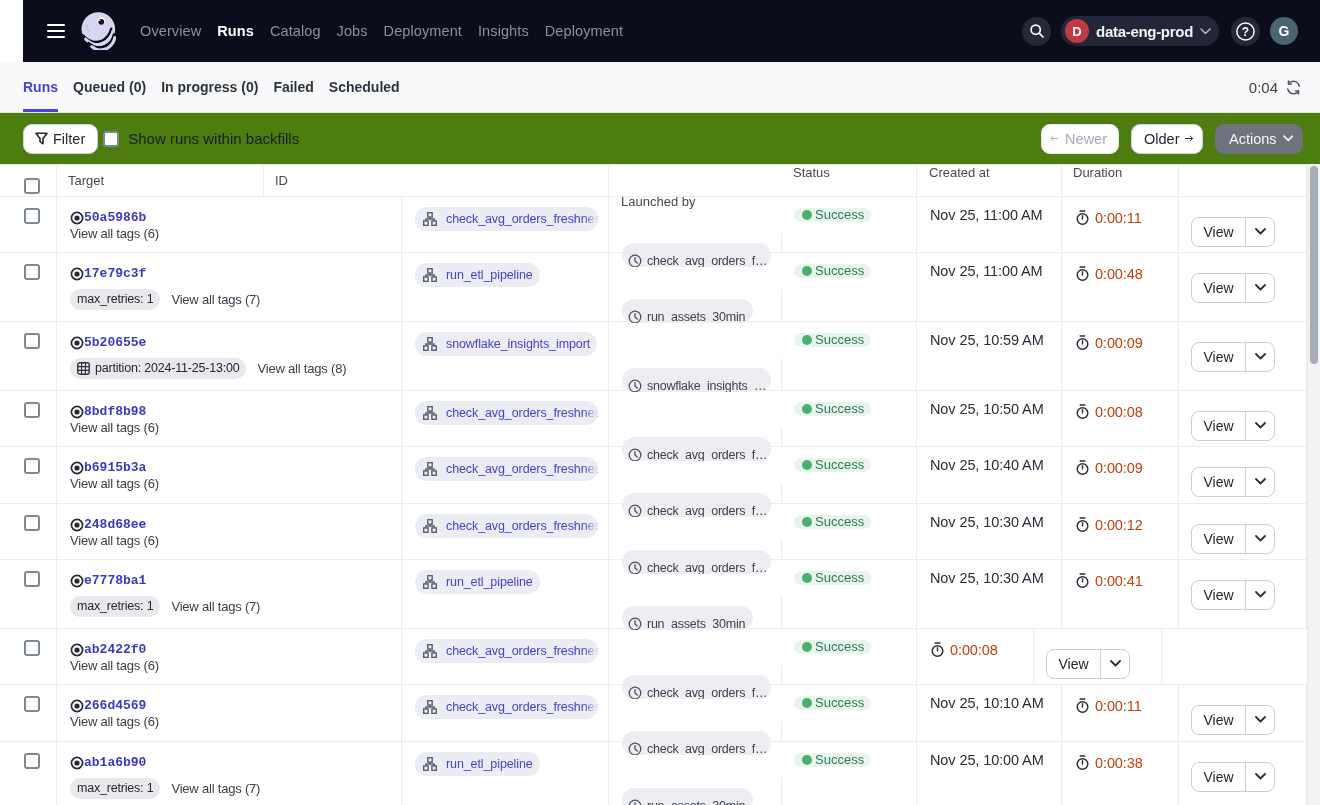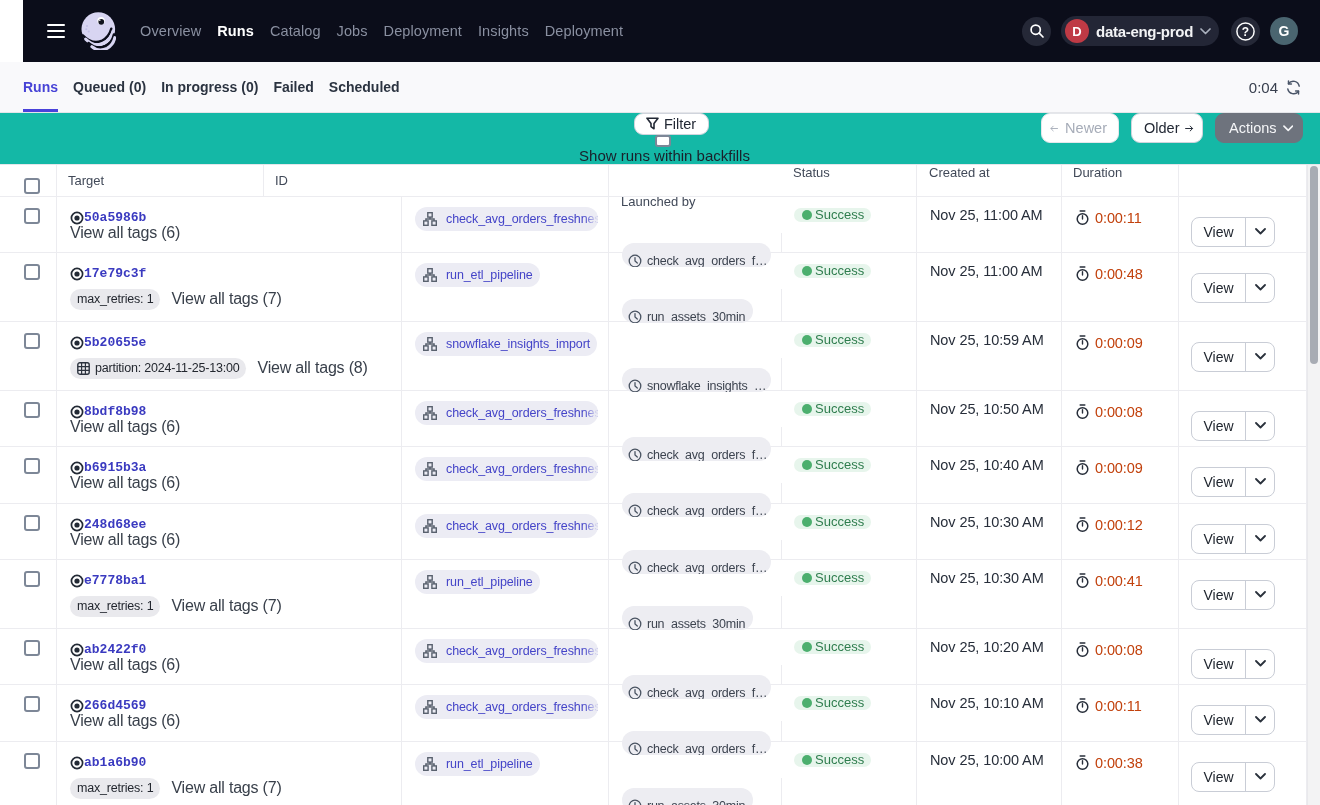--- a/index.html
+++ b/index.html
@@ -22,21 +22,21 @@
 
 
 .tabbar { height:51px; background:#f9f9fb; border-bottom:1px solid #e4e5e9; display:flex; align-items:center; position:relative; }
 .tabs { display:flex; margin-left:23px; gap:15px; height:100%; align-items:center; }
 .tab { font-size:14px; font-weight:600; color:#2b3340; height:100%; display:flex; align-items:center; position:relative; }
 .tab.on { color:#4743d6; }
 .tab.on:after { content:""; position:absolute; left:0; right:0; bottom:0; height:3px; background:#4a42da; }
 .tab-right { position:absolute; right:19px; display:flex; align-items:center; gap:8px; font-size:15px; color:#39404f; }
 
 
-.toolbar { height:52px; background:#14b8a6; border-bottom:1px solid #e4e6ea; display:flex; align-items:center; position:relative;flex-direction:column; }
+.toolbar { height:52px; background:#4d7c0f; border-bottom:1px solid #e4e6ea; display:flex; align-items:center; position:relative; }
 .btn { height:30px; border:1px solid #d0d4dc; border-radius:9px; background:#fff; display:flex; align-items:center; justify-content:center; font-size:14.5px; font-weight:500; color:#222834; gap:8px; }
 .filter-btn { margin-left:23px; padding:0 12px 0 11px; gap:5px; }
 .cb { width:16px; height:16px; border:2px solid #7d8797; border-radius:3px; background:#fff; }
 .toolbar .cb { margin-left:5px; }
 .cb-label { margin-left:9px; font-size:15px; color:#1a202b; }
 .toolbar-right { position:absolute; right:17px; display:flex; gap:12px; }
 .btn.disabled { color:#a6acb8; border-color:#e5e7eb; }
 .btn.dark { background:#6e737d; border-color:#6e737d; color:#f5f6f8; width:88px; padding:0 9px 0 13px; gap:6px; justify-content:space-between; }
 .btn.newer { width:78px; padding:0 11px 0 8px; gap:7px; }
 .btn.older { width:72px; padding:0 8px 0 12px; gap:6px; }
@@ -56,21 +56,21 @@
 .thead { height:31.5px; }
 .thead .cell { display:flex; align-items:center; font-size:13px; color:#414958; }
 .thead .c0 { padding-left:24px; }
 .thead .cell span { padding-left:11px; }
 .thead .c3 span, .thead .c5 span { padding-left:12px; }
 
 .row .c0 { padding:11px 0 0 24px; }
 .line1 { position:absolute; left:13px; top:8px; height:26px; display:flex; align-items:center; }
 .idlink { font-family:"Liberation Mono", monospace; font-size:13px; font-weight:600; color:#3a3ac0; }
 .tagsline { position:absolute; left:13px; top:28px; height:17px; display:flex; align-items:center; }
-.viewall { font-size:16px; letter-spacing:-.2px; color:#39404b; }
+.viewall { font-size:13px; letter-spacing:-.2px; color:#39404b; }
 .tagpill { height:21px; background:#e9e9ed; border-radius:10.5px; display:flex; align-items:center; padding:0 7px; font-size:12.5px; letter-spacing:-.2px; color:#23272f; margin-right:11px; gap:5px; }
 .r-double .tagsline { top:36px; height:21px; }
 
 .pill-target { height:24px; max-width:183px; background:#ececf4; border-radius:12px; display:inline-flex; vertical-align:top; align-items:center; padding:0 7px 0 8px; gap:9px; overflow:hidden; position:relative; }
 .pill-target .nm { font-size:12.5px; letter-spacing:-.1px; color:#4444c8; white-space:nowrap; }
 .pill-target.clip:after { content:""; position:absolute; right:0; top:0; bottom:0; width:14px; background:linear-gradient(to right, rgba(236,236,244,0), #ececf4); }
 .pill-lb { height:24px; max-width:149px; background:#ededf2; border-radius:12px; display:inline-flex; vertical-align:top; align-items:center; padding:12px 8px 0 6px; gap:5px; overflow:hidden; }
 .pill-lb .nm { font-size:12.5px; letter-spacing:-.25px; color:#3d4450; white-space:nowrap; }
 .pill-status { height:14px; background:#e7f5ec; border-radius:12px; display:flex; align-items:center; padding:0 7px 0 8px; gap:3px; }
 .pill-status .dot { width:10px; height:10px; border-radius:50%; background:#4caf6e; }
@@ -682,23 +682,20 @@
             <path d="M7,3.6 V7 L9.3,9" stroke="#4a5462" stroke-width="1.3" fill="none" stroke-linecap="round"></path>
           </svg>
           <span class="nm">check_avg_orders_f…</span>
         </div></div>
       <div class="cell c4">
         <div class="pill-status">
           <div class="dot"></div>
           <span class="st">Success</span>
         </div>
       </div>
-      <div class="cell c5">
-        <div class="created">Nov 25, 10:20 AM</div>
-      </div>
       <div class="cell c6">
         <div class="dur"><svg width="15" height="16" viewBox="0 0 15 16" style="flex:none">
             <line x1="5.2" y1="1.1" x2="9.8" y2="1.1" stroke="#272e3a" stroke-width="1.5" stroke-linecap="round"></line>
             <circle cx="7.5" cy="9" r="5.3" stroke="#272e3a" stroke-width="1.5" fill="none"></circle>
             <line x1="7.5" y1="9" x2="7.5" y2="5.8" stroke="#272e3a" stroke-width="1.4" stroke-linecap="round"></line>
           </svg>0:00:08</div>
       </div>
       <div class="cell c7">
         <div class="viewbtn">
           <div class="vtxt">View</div>

